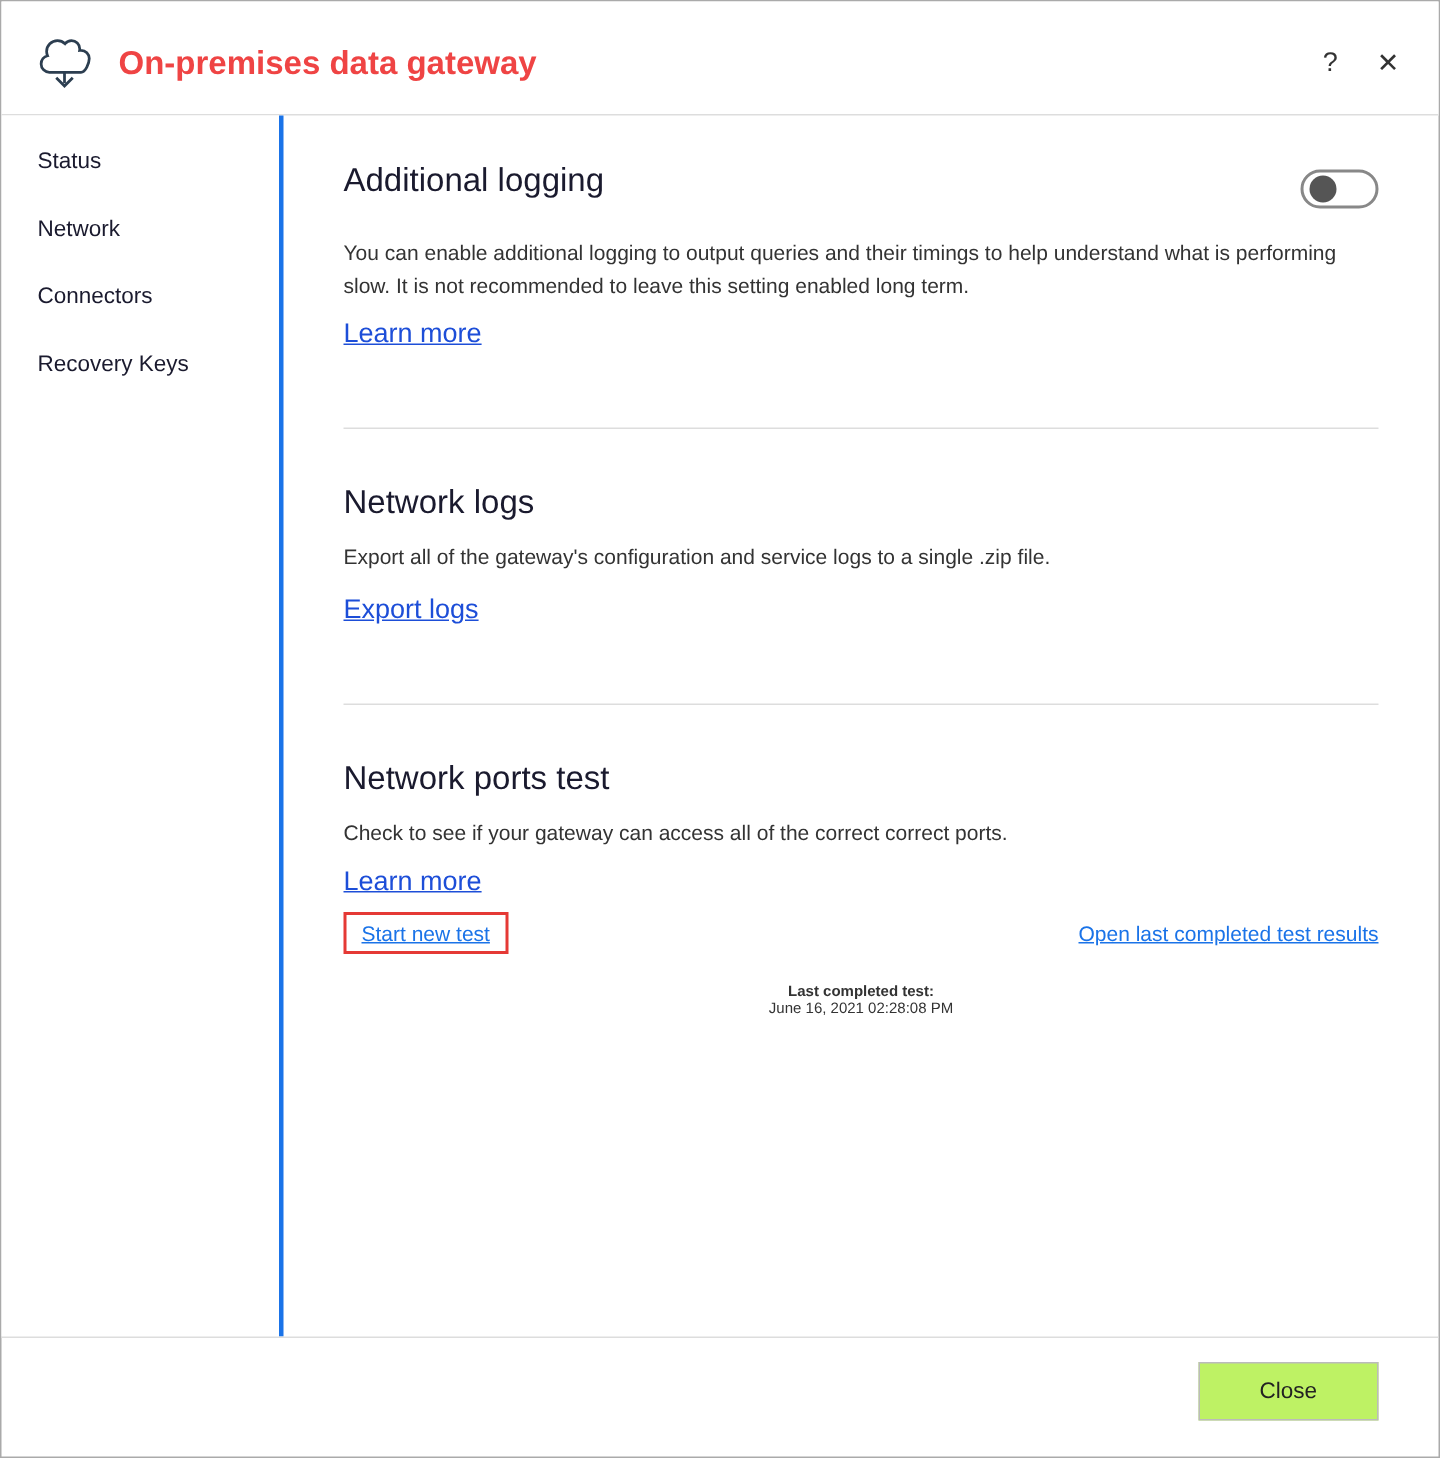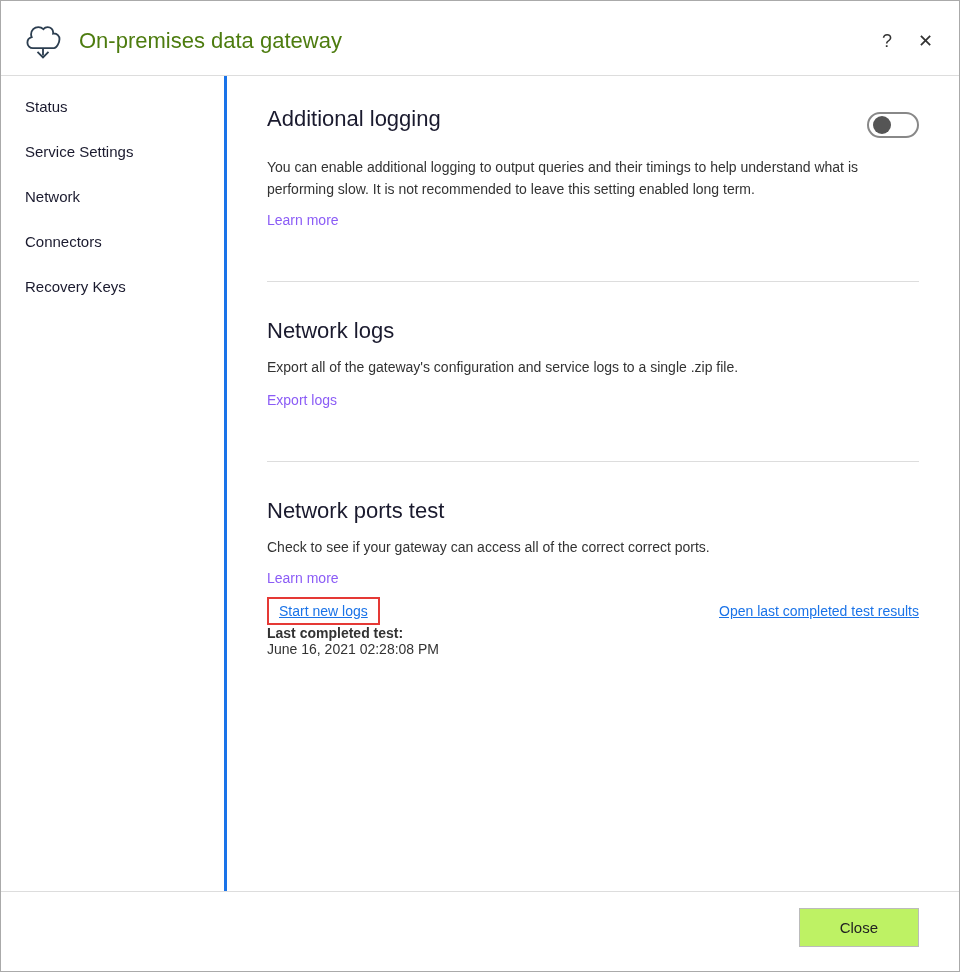--- a/index.html
+++ b/index.html
@@ -32,43 +32,43 @@
       display: flex;
       align-items: center;
       gap: 14px;
     }
     .cloud-icon {
       width: 44px;
       height: 44px;
     }
     .title-text {
       font-size: 22px;
-      font-weight: 400;
-      color: #4d7c0f;
+      font-weight: 700;
+      color: #ef4444;
       text-align: center;
     }
     .title-actions {
       display: flex;
       gap: 14px;
       align-items: center;
     }
     .title-btn {
       background: none;
       border: none;
       cursor: pointer;
       font-size: 18px;
       color: #333;
       padding: 2px 6px;
     }
     .content-area {
       display: flex;
       flex: 1;
     }
     .sidebar {
-      width: 226px;
+      width: 188px;
       border-right: 3px solid #1a73e8;
       background: #fff;
       padding-top: 8px;
       flex-shrink: 0;
     }
     .sidebar-item {
       padding: 14px 20px;
       font-size: 15px;
       color: #1a1a2e;
       cursor: pointer;
@@ -96,22 +96,23 @@
       color: #1a1a2e;
       margin-bottom: 12px;
     }
     .section-desc {
       font-size: 14px;
       color: #333;
       line-height: 1.6;
       margin-bottom: 10px;
     }
     .link {
-      color: #8b5cf6;
-      font-size: 14px;
+      color: #1d4ed8;
+      font-size: 18px;
+      text-decoration: underline;
       cursor: pointer;
       background: none;
       border: none;
       padding: 0;
     }
     .section-header-row {
       display: flex;
       justify-content: space-between;
       align-items: center;
       margin-bottom: 12px;
@@ -158,24 +159,24 @@
     .start-test-btn {
       border: 2px solid #e53935;
       background: none;
       color: #1a73e8;
       font-size: 14px;
       text-decoration: underline;
       cursor: pointer;
       padding: 4px 10px;
     }
     .last-completed {
-      text-align: left;
-      font-size: 14px;
+      text-align: center;
+      font-size: 10px;
       color: #333;
-      margin-top: 0;
+      margin-top: 20px;
     }
     .last-completed-label {
       font-weight: 600;
     }
     .footer {
       display: flex;
       justify-content: flex-end;
       padding: 16px 40px 24px 40px;
       border-top: 1px solid #ddd;
       margin-top: auto;
@@ -219,23 +220,20 @@
     </div>
   </div>
 
   <div class="content-area">
 
     <div class="sidebar">
       <div class="sidebar-item">
         <span>Status</span>
       </div>
       <div class="sidebar-item">
-        <span>Service Settings</span>
-      </div>
-      <div class="sidebar-item">
         <span>Network</span>
       </div>
       <div class="sidebar-item">
         <span>Connectors</span>
       </div>
       <div class="sidebar-item">
         <span>Recovery Keys</span>
       </div>
     </div>
 
@@ -260,21 +258,21 @@
         <button class="link export-link">Export logs</button>
       </div>
 
       <hr class="divider">
 
       <div class="section">
         <h2 class="section-title">Network ports test</h2>
         <p class="section-desc">Check to see if your gateway can access all of the correct correct ports.</p>
         <button class="link">Learn more</button>
         <div class="test-row">
-          <button class="start-test-btn">Start new logs</button>
+          <button class="start-test-btn">Start new test</button>
           <button class="open-results-link">Open last completed test results</button>
         </div>
         <div class="last-completed">
           <span class="last-completed-label">Last completed test:</span><br>
           <span>June 16, 2021 02:28:08 PM</span>
         </div>
       </div>
 
     </div>
   </div>

